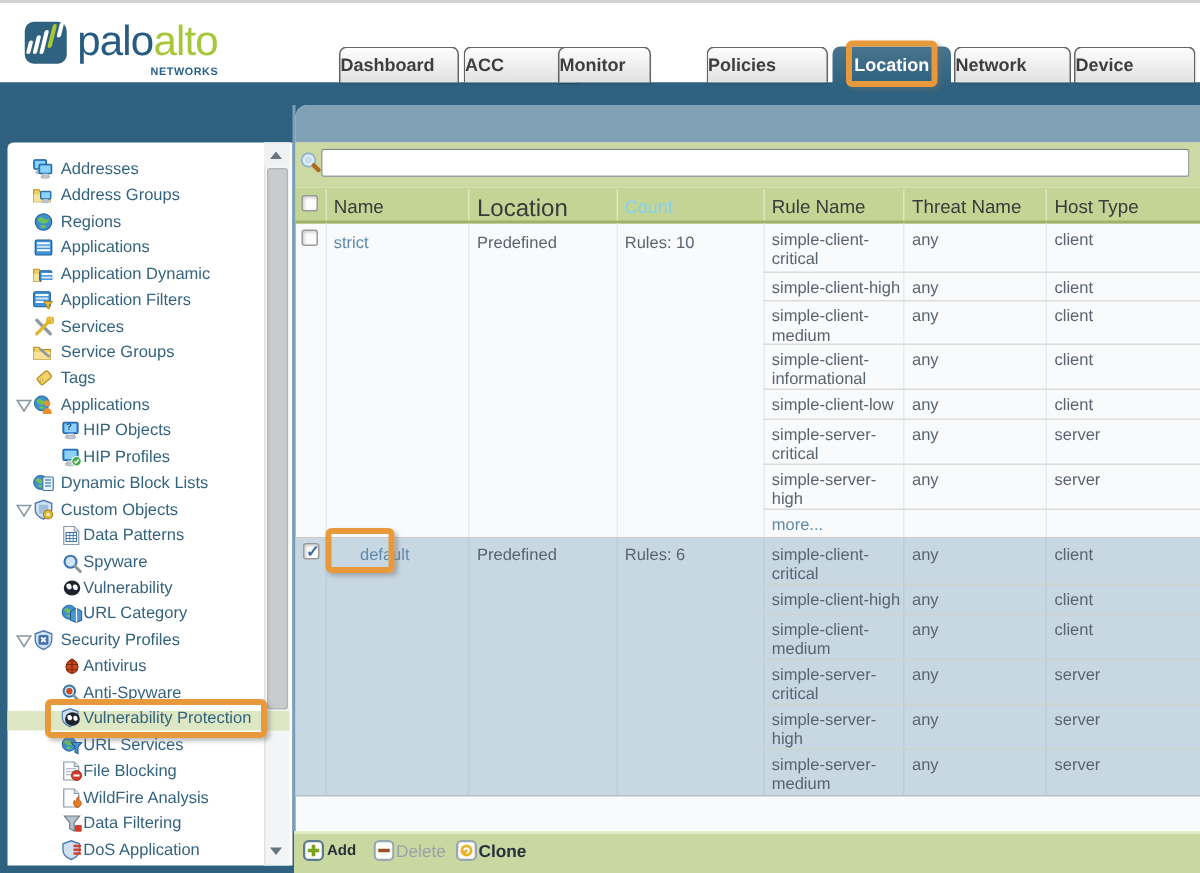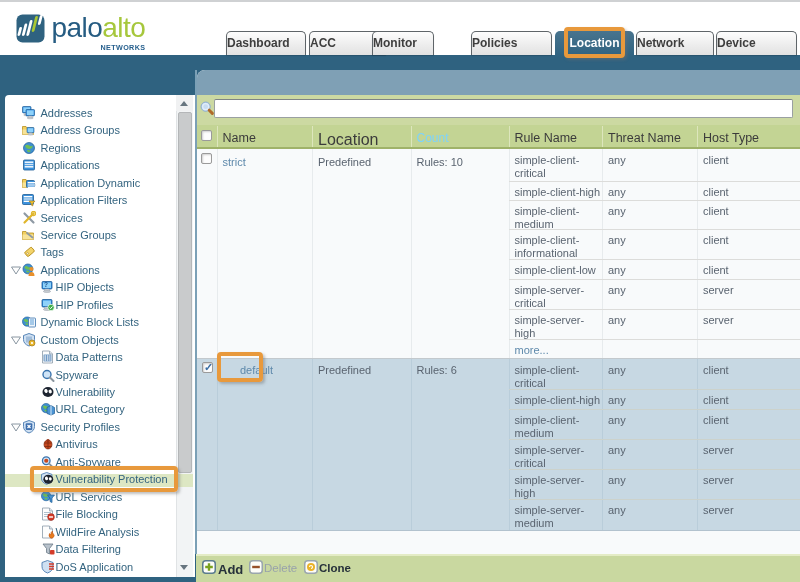--- a/index.html
+++ b/index.html
@@ -143,21 +143,21 @@
 <div class="txt" style="left:608px;top:474px;font-size:11px;color:#5a6470;line-height:13px">any</div>
 <div class="txt" style="left:703px;top:474px;font-size:11px;color:#5a6470;line-height:13px">server</div>
 <div class="txt" style="left:514.5px;top:504px;font-size:11px;color:#5a6470;line-height:13px">simple-server-<br>medium</div>
 <div class="txt" style="left:608px;top:504px;font-size:11px;color:#5a6470;line-height:13px">any</div>
 <div class="txt" style="left:703px;top:504px;font-size:11px;color:#5a6470;line-height:13px">server</div>
 <div class="abs" style="left:196px;top:554px;width:604px;height:28px;background:#c9d8a0;border-top:2px solid #e4ecc6"></div>
 <svg class="abs" style="left:202px;top:559.5px" width="14" height="14" viewBox="0 0 14 14">
 <rect x="0.75" y="0.75" width="12.5" height="12.5" rx="3" fill="#fdfdf8" stroke="#5b7c8e" stroke-width="1.5"></rect>
 <path d="M7 3.2v7.6M3.2 7h7.6" stroke="#7aa21e" stroke-width="2.4"></path>
 </svg>
-<div class="txt" style="left:218px;top:561.5px;font-size:13px;font-weight:bold;color:#26303a">Add</div>
+<div class="txt" style="left:218px;top:561.5px;font-size:10px;font-weight:bold;color:#26303a">Add</div>
 <svg class="abs" style="left:249px;top:559.5px" width="14" height="14" viewBox="0 0 14 14">
 <rect x="0.75" y="0.75" width="12.5" height="12.5" rx="3" fill="#fdfdf8" stroke="#9aa6ad" stroke-width="1.5"></rect>
 <path d="M3.2 7h7.6" stroke="#96512a" stroke-width="2.4"></path>
 </svg>
 <div class="txt" style="left:264px;top:561.5px;font-size:11.5px;color:#98a2aa">Delete</div>
 <svg class="abs" style="left:304px;top:559.5px" width="14" height="14" viewBox="0 0 14 14">
 <rect x="0.75" y="0.75" width="12.5" height="12.5" rx="3" fill="#fdfdf8" stroke="#9aa6ad" stroke-width="1.5"></rect>
 <circle cx="7" cy="7" r="4" fill="#eab329"></circle>
 <path d="M5.5 7a1.5 1.5 0 1 1 1.5 1.5" stroke="#fff" stroke-width="1.2" fill="none"></path>
 </svg>

